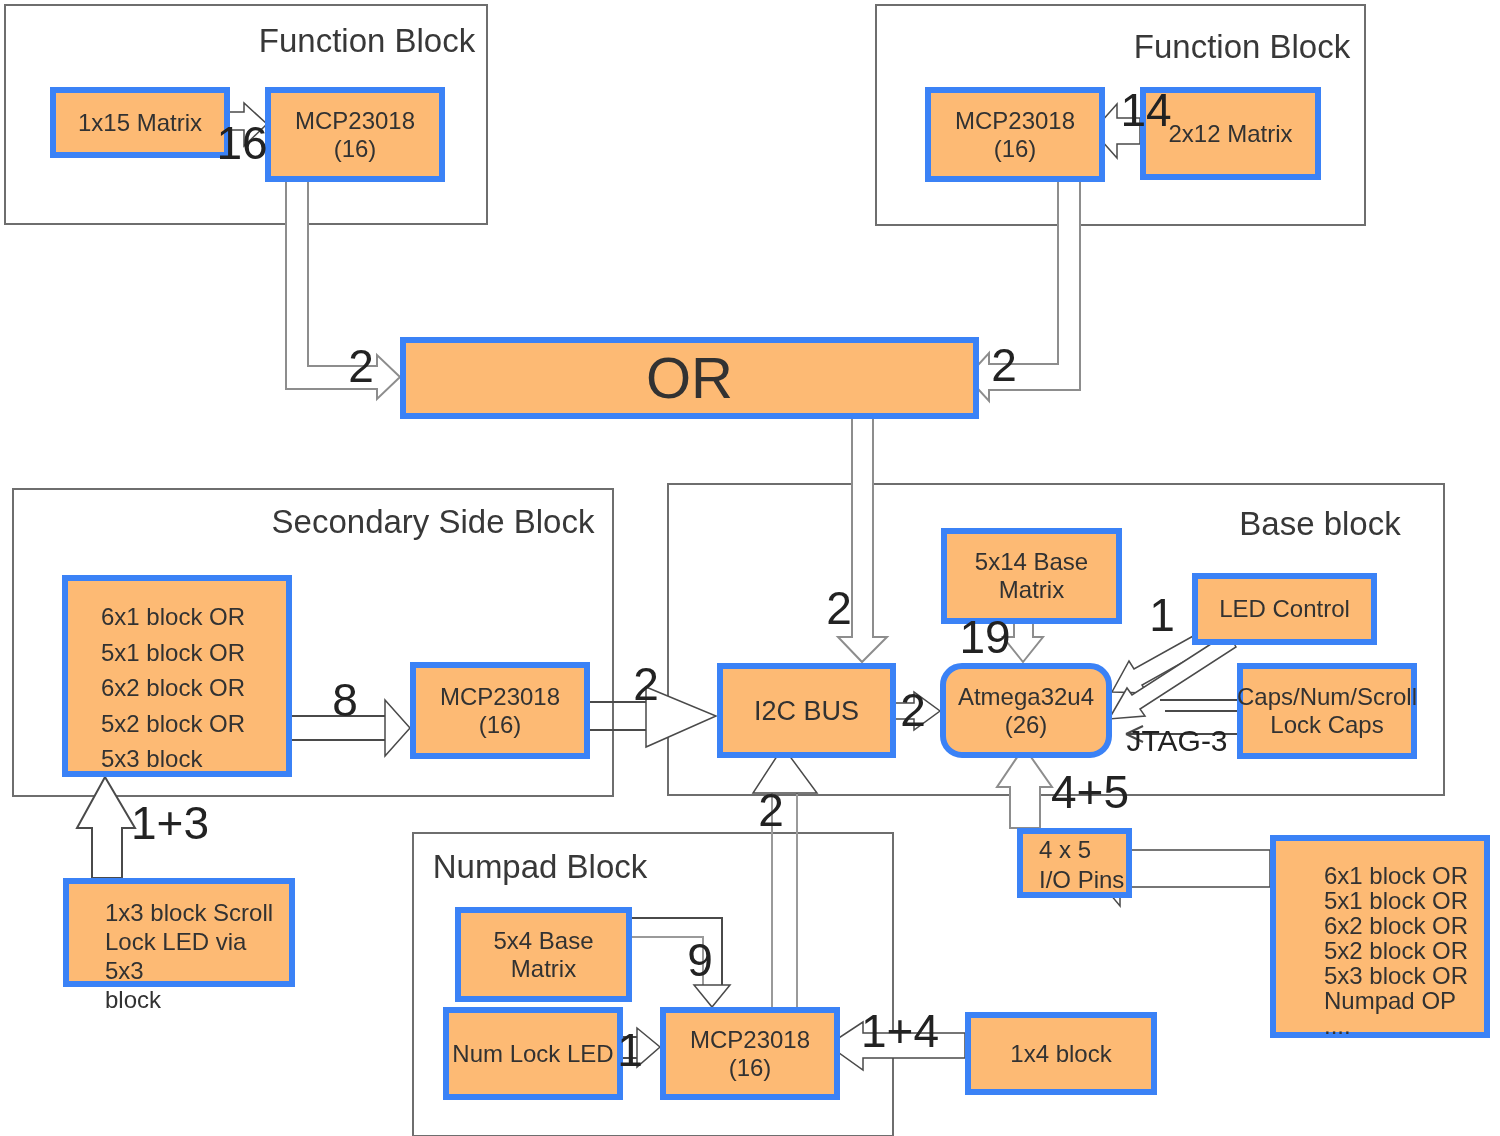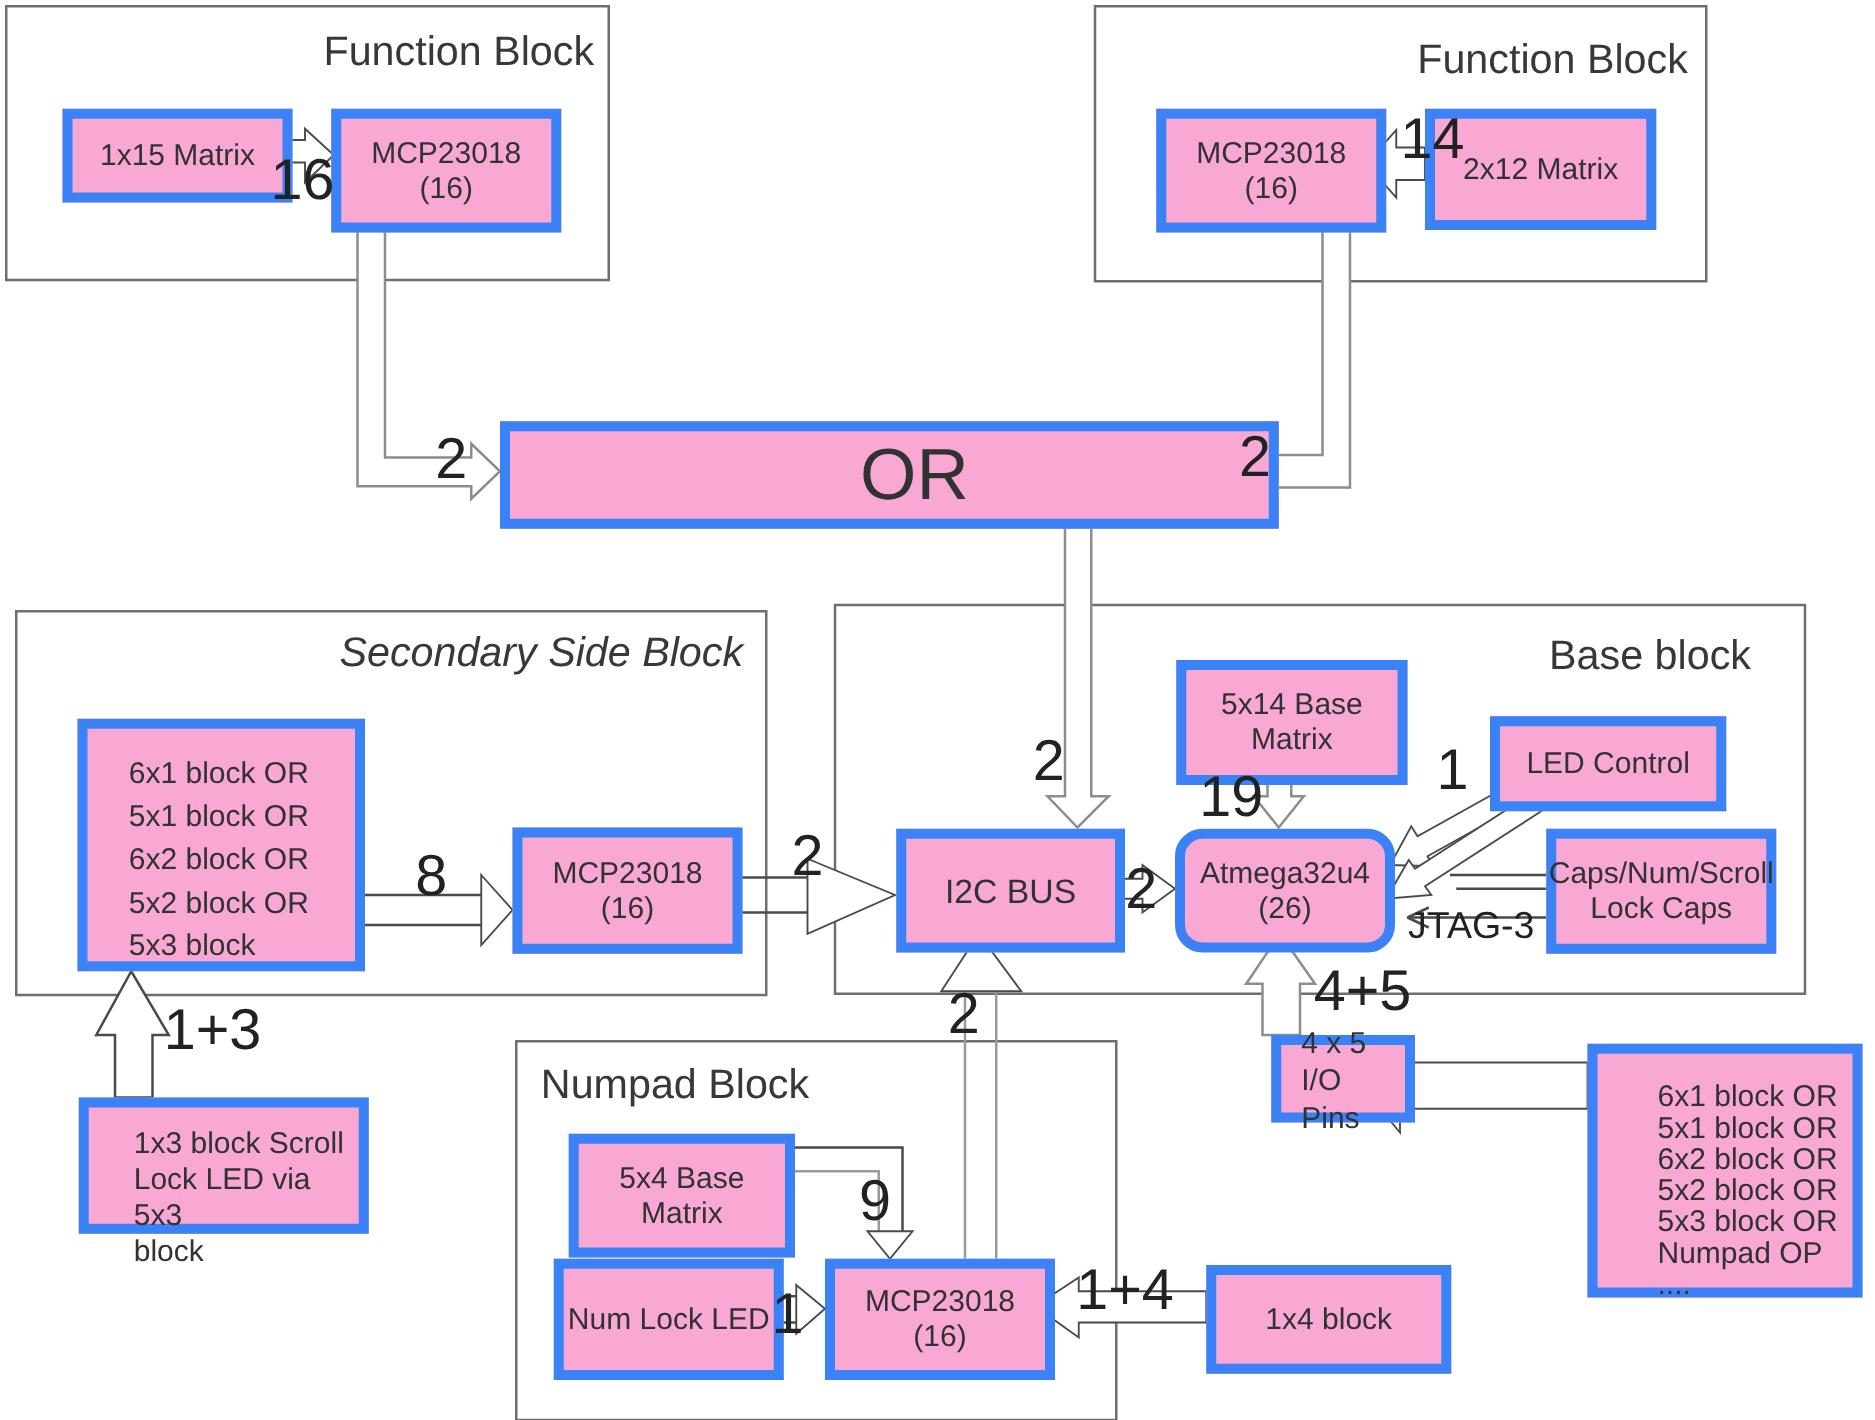--- a/index.html
+++ b/index.html
@@ -1,19 +1,19 @@
 <!DOCTYPE html>
 <html><head>
 <meta charset="utf-8">
 <style>
   html,body{margin:0;padding:0;background:#ffffff;}
   #canvas{position:relative;width:1500px;height:1136px;background:#ffffff;overflow:hidden;
           font-family:"Liberation Sans","DejaVu Sans",sans-serif;color:#2f2f2f;}
   .container{position:absolute;border:2px solid #6e6e6e;background:transparent;z-index:1;}
-  .box{position:absolute;border:8px solid #3b82f6;background:#f9a8d4;z-index:3;
+  .box{position:absolute;border:6px solid #3b82f6;background:#fdba74;z-index:3;
        display:flex;flex-direction:column;align-items:center;justify-content:center;
        font-size:24px;line-height:28px;text-align:center;color:#323232;}
   .box.left-align{align-items:flex-start;text-align:left;justify-content:space-between;}
   .title{position:absolute;font-size:33px;color:#383838;white-space:nowrap;
          transform:translate(-50%,-50%);z-index:3;}
   .num{position:absolute;font-size:46px;color:#222222;white-space:nowrap;
        transform:translate(-50%,-50%);z-index:4;}
   .num.small{font-size:30px;}
   svg.wires{position:absolute;left:0;top:0;z-index:2;}
   .fat{fill:#ffffff;stroke:#8d8d8d;stroke-width:2;}
@@ -84,41 +84,41 @@
     <line class="wline" x1="612" y1="1058" x2="637" y2="1058"></line>
     <polygon class="thinhead" points="637,1028 660,1047 637,1067"></polygon>
 
     <path class="thinhead" d="M965,1033 L863,1033 L863,1022 L828,1045 L863,1070 L863,1058 L965,1058 Z"></path>
 
     <path class="thinhead" d="M1270,850 L1120,850 L1120,833 L1090,870 L1120,906 L1120,887 L1270,887 Z"></path>
   </svg>
 
   <div class="title" style="left:367px;top:41px;">Function Block</div>
   <div class="title" style="left:1242px;top:47px;">Function Block</div>
-  <div class="title" style="left:433px;top:522px;font-style:italic;">Secondary Side Block</div>
+  <div class="title" style="left:433px;top:522px;">Secondary Side Block</div>
   <div class="title" style="left:1320px;top:524px;">Base block</div>
   <div class="title" style="left:540px;top:867px;">Numpad Block</div>
 
   <div class="box" style="left:50px;top:87px;width:168px;height:59px;">
     <span>1x15 Matrix</span>
   </div>
   <div class="box" style="left:265px;top:87px;width:168px;height:83px;">
     <span>MCP23018</span>
     <span>(16)</span>
   </div>
 
   <div class="box" style="left:925px;top:87px;width:168px;height:83px;">
     <span>MCP23018</span>
     <span>(16)</span>
   </div>
   <div class="box" style="left:1140px;top:87px;width:169px;height:81px;">
     <span>2x12 Matrix</span>
   </div>
 
-  <div class="box" style="left:400px;top:337px;width:567px;height:70px;font-size:58px;padding-left:40px;">
+  <div class="box" style="left:400px;top:337px;width:567px;height:70px;font-size:58px;">
     <span>OR</span>
   </div>
 
   <div class="box left-align" style="left:62px;top:575px;width:230px;height:202px;padding:23px 0 0 33px;box-sizing:border-box;line-height:25px;">
     <span>6x1 block OR</span>
     <span>5x1 block OR</span>
     <span>6x2 block OR</span>
     <span>5x2 block OR</span>
     <span>5x3 block</span>
   </div>

